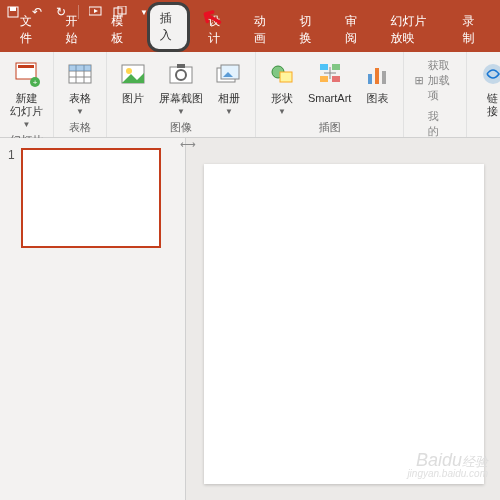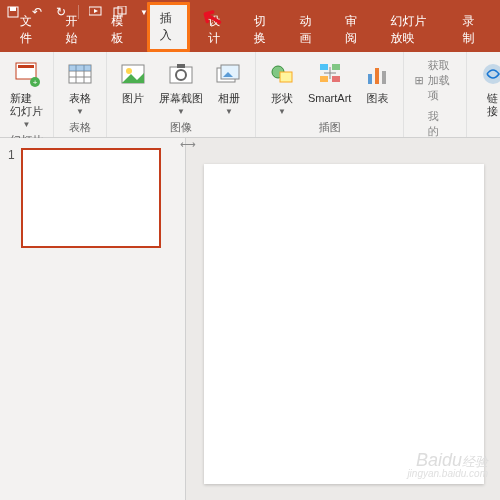--- a/index.html
+++ b/index.html
@@ -3,28 +3,28 @@
 <meta charset="utf-8">
 <style>
 *{margin:0;padding:0;box-sizing:border-box;font-family:"Microsoft YaHei",sans-serif}
 body{width:500px;height:500px;overflow:hidden;background:#fff;position:relative}
 .titlebar{height:24px;background:#b7472a;display:flex;align-items:center;padding:0 6px;gap:10px}
 .titlebar .icon{width:14px;height:14px;display:flex;align-items:center;justify-content:center;color:#fff;font-size:12px;cursor:pointer}
 .titlebar .sep{width:1px;height:14px;background:rgba(255,255,255,0.3)}
 .tabs{height:28px;background:#b7472a;display:flex;align-items:flex-end;padding:0 10px;gap:8px}
 .tab{padding:5px 10px;color:#fff;font-size:12px;cursor:pointer;position:relative}
 .tab.active{background:#f3f2f1;color:#333}
-.tab.highlighted{border:3px solid #f97316;border-radius:1px;margin-top:-6px}
+.tab.highlighted{border:3px solid #404040;border-radius:12px;margin-top:-6px}
 .arrow{position:absolute;top:2px;left:200px;color:#e81123;font-size:28px;transform:rotate(210deg);pointer-events:none;z-index:10}
 .ribbon{height:86px;background:#f3f2f1;display:flex;border-bottom:1px solid #d0d0d0}
 .group{display:flex;flex-direction:column;align-items:center;padding:4px 8px 2px;border-right:1px solid #e1e1e1;justify-content:space-between}
 .group-items{display:flex;gap:6px;align-items:flex-start}
 .ritem{display:flex;flex-direction:column;align-items:center;gap:2px;cursor:pointer;padding:2px}
 .ritem .ico{width:32px;height:32px;display:flex;align-items:center;justify-content:center;font-size:24px}
-.ritem .lbl{font-size:11px;color:#333;text-align:left;line-height:1.2;white-space:nowrap}
+.ritem .lbl{font-size:11px;color:#333;text-align:center;line-height:1.2;white-space:nowrap}
 .ritem .drop{font-size:8px;color:#666}
 .group-label{font-size:11px;color:#666;padding-top:2px}
 .small-items{display:flex;flex-direction:column;gap:2px;font-size:11px;color:#888}
 .small-items div{display:flex;align-items:center;gap:4px;padding:2px}
 .content{display:flex;height:362px}
 .thumbs{width:186px;background:#f3f2f1;border-right:1px solid #d0d0d0;padding:10px 8px}
 .thumb-wrap{display:flex;gap:6px}
 .thumb-num{font-size:12px;color:#555}
 .thumb{width:140px;height:100px;background:#fff;border:2px solid #c43e1c}
 .canvas{flex:1;background:#eceae8;position:relative;padding:26px 0 0 18px}
@@ -63,22 +63,22 @@
     </span>
   <span class="icon" style="font-size:8px">▼</span>
 </div>
 
 <div class="tabs">
   <div class="tab">文件</div>
   <div class="tab">开始</div>
   <div class="tab">模板</div>
   <div class="tab active highlighted">插入</div>
   <div class="tab">设计</div>
+  <div class="tab">动画</div>
   <div class="tab">切换</div>
-  <div class="tab">动画</div>
   <div class="tab">审阅</div>
   <div class="tab">幻灯片放映</div>
   <div class="tab">录制</div>
 </div>
 
 <div class="ribbon">
   <div class="group">
     <div class="group-items">
       <div class="ritem">
         <span class="ico">

